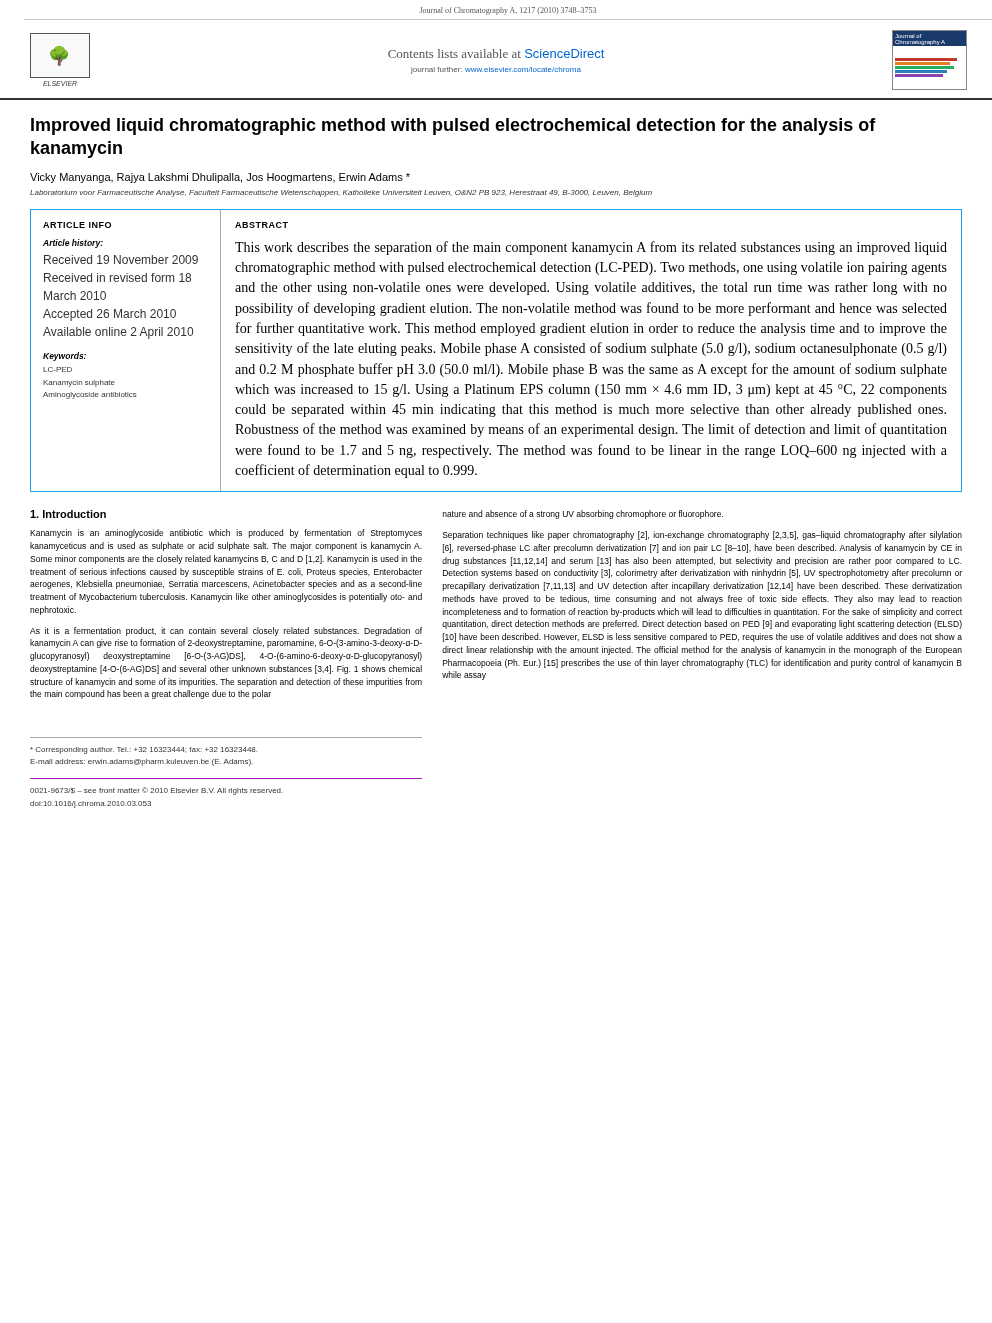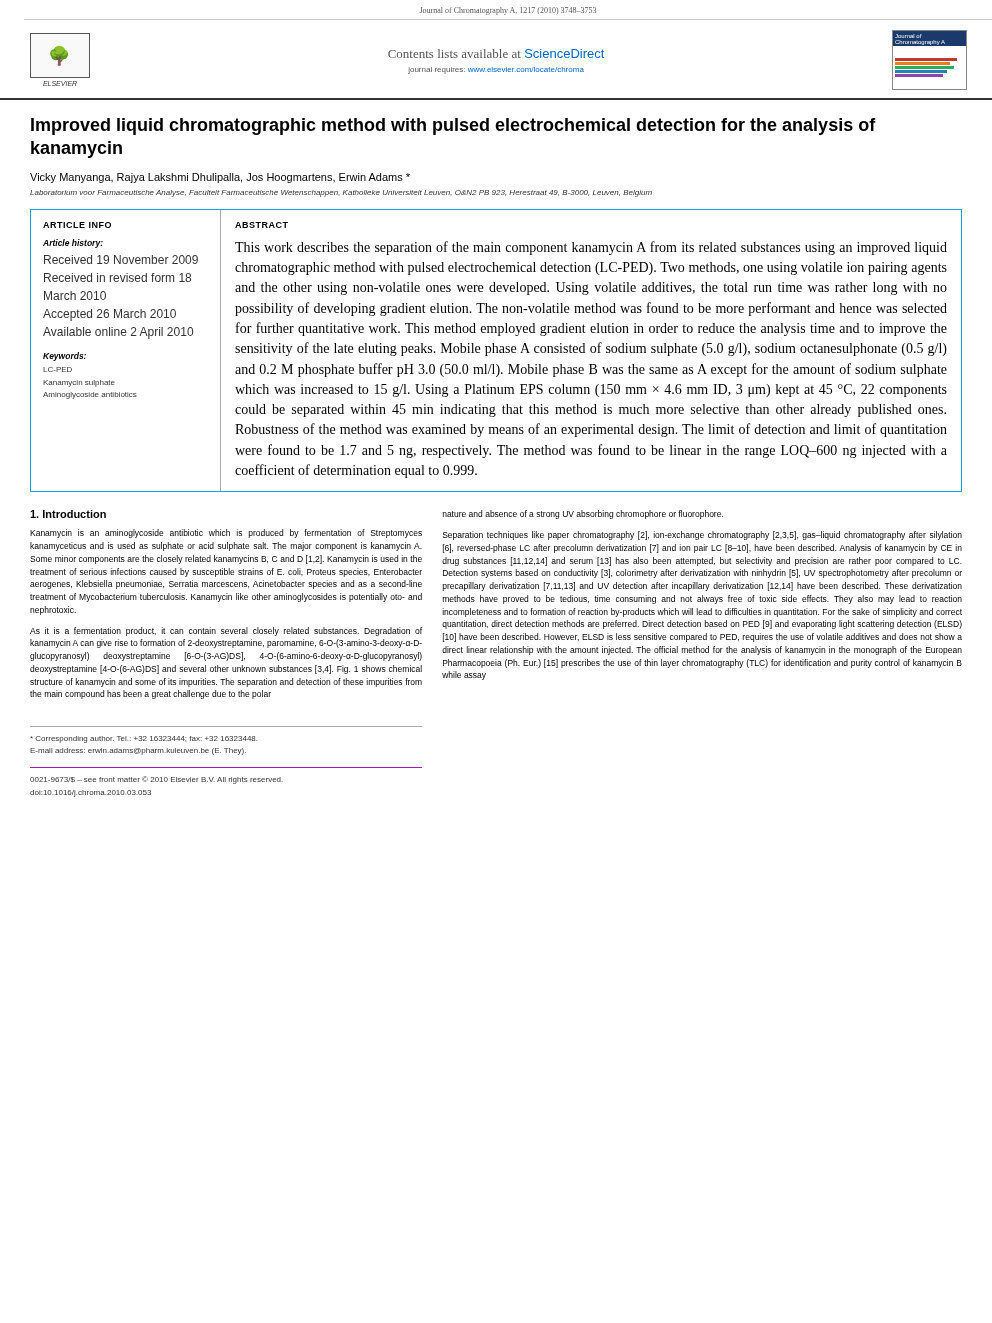--- a/index.html
+++ b/index.html
@@ -295,21 +295,21 @@
       font-size: 8.5px;
       line-height: 1.5;
       color: #000;
       text-align: justify;
       font-family: Arial, sans-serif;
       margin-bottom: 8px;
     }
 
     .footnote-section {
       border-top: 1px solid #aaa;
-      margin-top: 25px;
+      margin-top: 36px;
       padding-top: 6px;
     }
 
     .footnote-text {
       font-size: 8px;
       line-height: 1.5;
       color: #333;
       font-family: Arial, sans-serif;
     }
 
@@ -345,21 +345,21 @@
         <span class="logo-text">ELSEVIER</span>
       </div>
     </div>
 
     <div class="journal-header-center">
       <div class="sciencedirect-link">
         <span>Contents lists available at</span>
         <a>ScienceDirect</a>
       </div>
       <div class="journal-homepage">
-        <span>journal requires:</span>
+        <span>journal further:</span>
         <a>www.elsevier.com/locate/chroma</a>
       </div>
     </div>
 
     <div class="journal-header-right">
       <div class="cover-image">
         <div class="cover-top">
           <span style="color:#fff; font-size:6px; font-family:Arial;">Journal of<br>Chromatography A</span>
         </div>
         <div class="cover-lines">
@@ -413,21 +413,21 @@
 
     <div class="two-col">
 
       <div class="col-left">
         <div class="section-title">1. Introduction</div>
         <div class="body-text">Kanamycin is an aminoglycoside antibiotic which is produced by fermentation of Streptomyces kanamyceticus and is used as sulphate or acid sulphate salt. The major component is kanamycin A. Some minor components are the closely related kanamycins B, C and D [1,2]. Kanamycin is used in the treatment of serious infections caused by susceptible strains of E. coli, Proteus species, Enterobacter aerogenes, Klebsiella pneumoniae, Serratia marcescens, Acinetobacter species and as a second-line treatment of Mycobacterium tuberculosis. Kanamycin like other aminoglycosides is potentially oto- and nephrotoxic.</div>
         <div class="body-text">As it is a fermentation product, it can contain several closely related substances. Degradation of kanamycin A can give rise to formation of 2-deoxystreptamine, paromamine, 6-O-(3-amino-3-deoxy-α-D-glucopyranosyl) deoxystreptamine [6-O-(3-AG)DS], 4-O-(6-amino-6-deoxy-α-D-glucopyranosyl) deoxystreptamine [4-O-(6-AG)DS] and several other unknown substances [3,4]. Fig. 1 shows chemical structure of kanamycin and some of its impurities. The separation and detection of these impurities from the main compound has been a great challenge due to the polar</div>
 
         <div class="footnote-section">
           <div class="footnote-text">* Corresponding author. Tel.: +32 16323444; fax: +32 16323448.</div>
-          <div class="footnote-text">E-mail address: erwin.adams@pharm.kuleuven.be (E. They).</div>
+          <div class="footnote-text">E-mail address: erwin.adams@pharm.kuleuven.be (E. Adams).</div>
         </div>
 
         <div class="footer-bar">
           <div class="footer-text">0021-9673/$ – see front matter © 2010 Elsevier B.V. All rights reserved.</div>
           <div class="footer-text">doi:10.1016/j.chroma.2010.03.053</div>
         </div>
       </div>
 
       <div class="col-right">
         <div class="body-text">nature and absence of a strong UV absorbing chromophore or fluorophore.</div>

